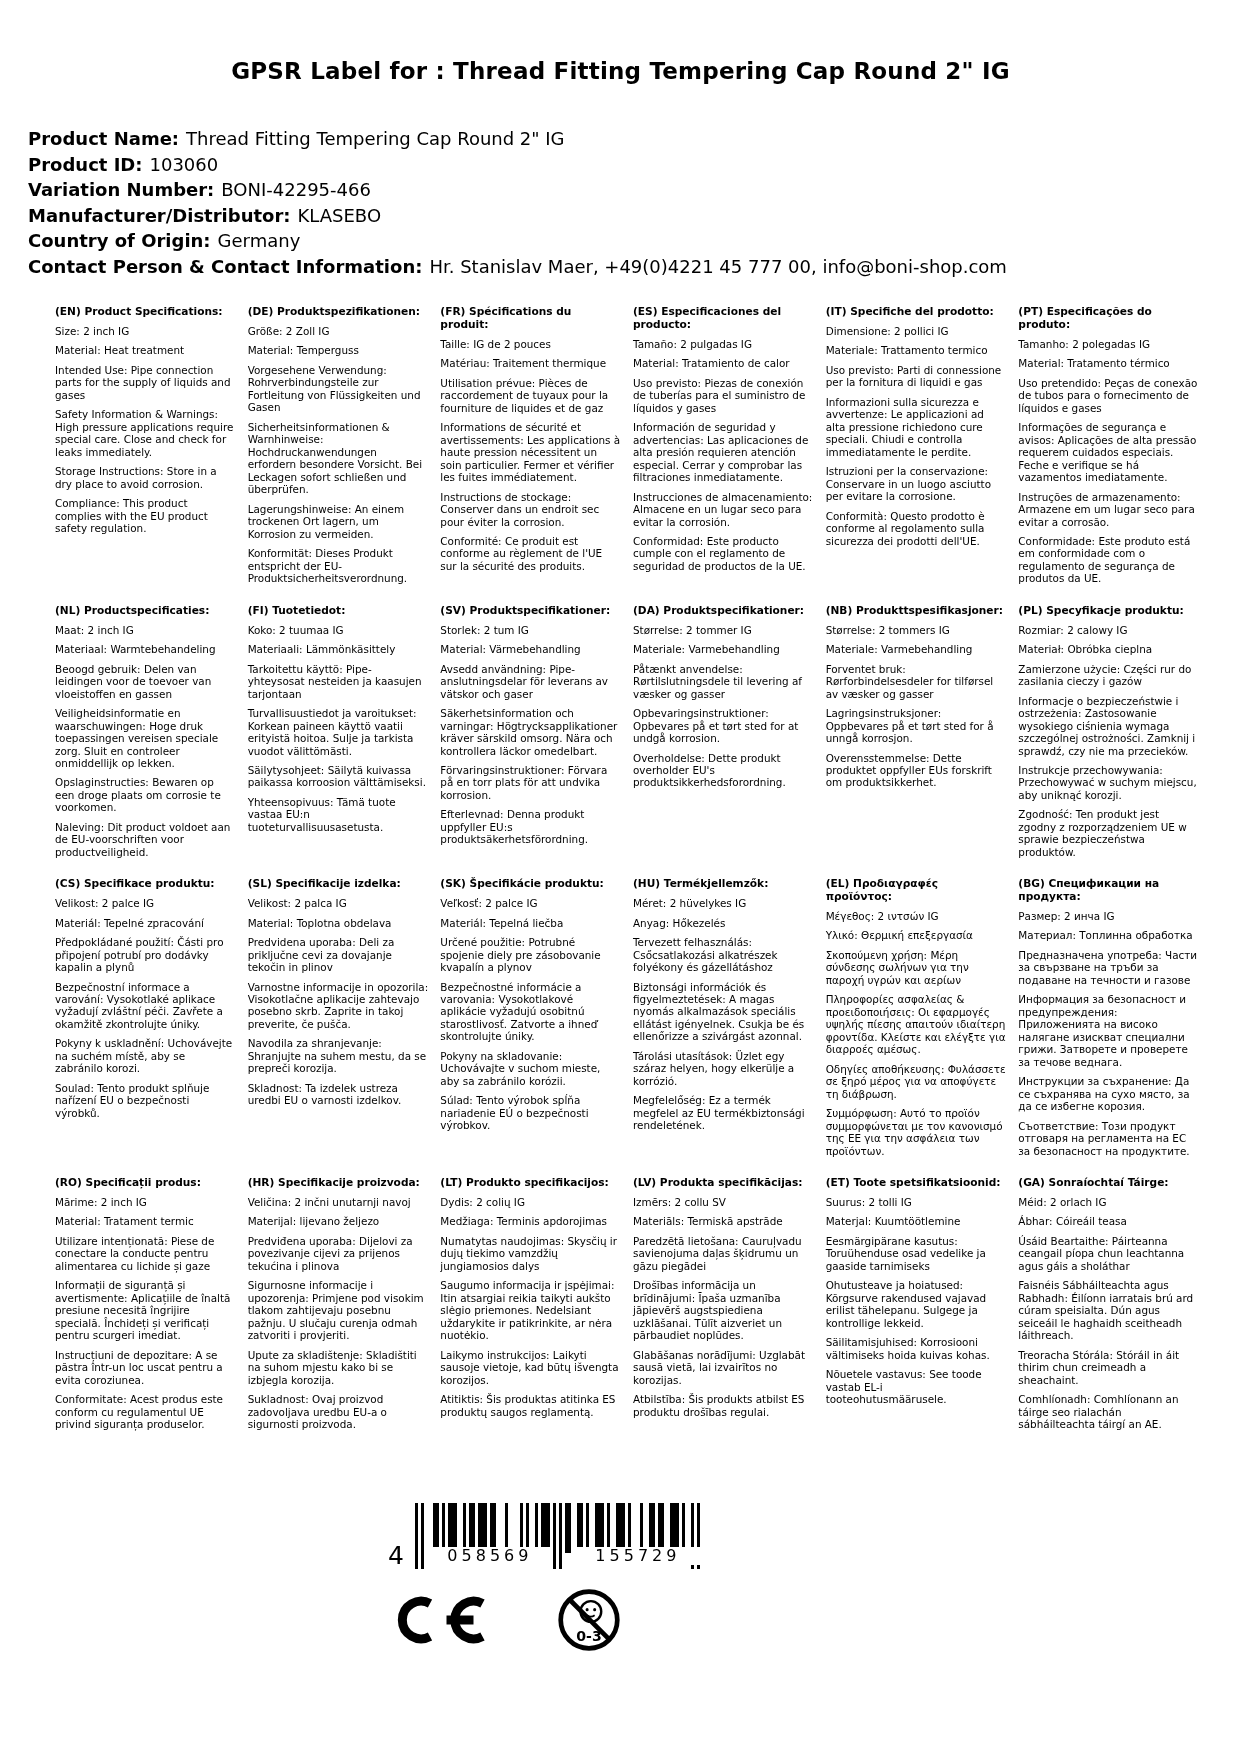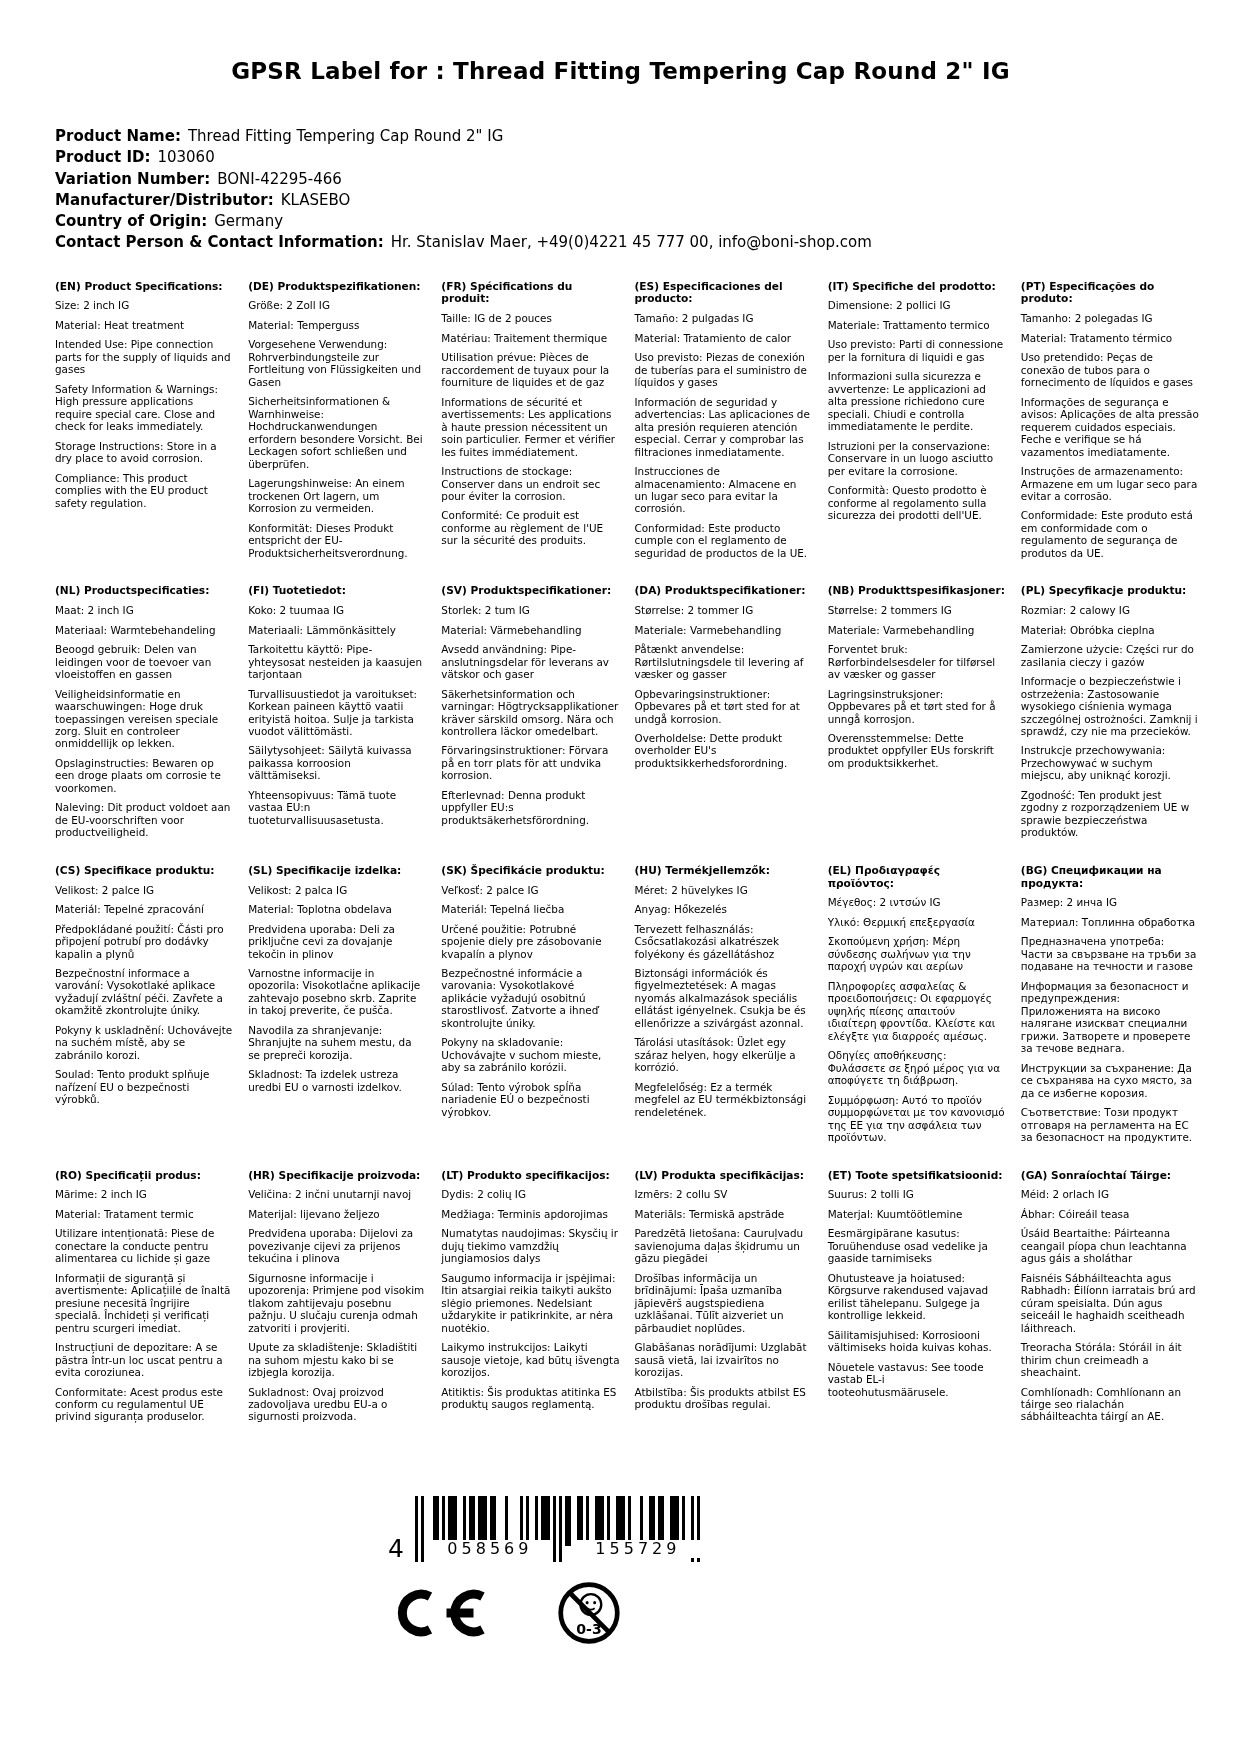--- a/index.html
+++ b/index.html
@@ -1,24 +1,24 @@
 <!DOCTYPE html>
 <html><head>
 <meta charset="utf-8">
 <style>
   html,body{margin:0;padding:0;background:#fff;}
   body{width:1241px;height:1754px;position:relative;color:#000;
        font-family:"DejaVu Sans", sans-serif;overflow:hidden;}
   .title{ text-align:center;font-size:23px;font-weight:bold;margin:58px 30px 0; letter-spacing:.2px;}
-  .product-info{margin:42px 0 0 55px;font-size:15px;line-height:1.42;}
+  .product-info{margin:42px 0 0 28px;font-size:18px;line-height:1.42;}
   .pi-row{white-space:nowrap;}
   .pi-label{font-weight:bold;}
   .pi-value{margin-left:7px;}
   .spec-grid{display:grid;grid-template-columns:repeat(6,1fr);column-gap:15px;row-gap:18px;
-             margin:26px 42px 0 55px;}
+             margin:26px 42px 0 55px;gap:12px;}
   .spec-block{font-size:10.4px;line-height:1.2;}
   .spec-title{font-weight:bold;font-size:10.6px;margin:0 0 1px;}
   .spec-block p{margin:0 0 7px;}
   .footer{margin:66px 0 0 388px;width:420px;}
   .barcode-row{display:flex;align-items:flex-end;}
   .bc-left-digit{font-size:25px;line-height:1;margin:0 11px 1px 0;}
   .barcode{position:relative;display:flex;height:66px;}
   .mod{width:3px;height:50px;}
   .mod.bar{background:#000;}
   .mod.guard{height:66px;}

